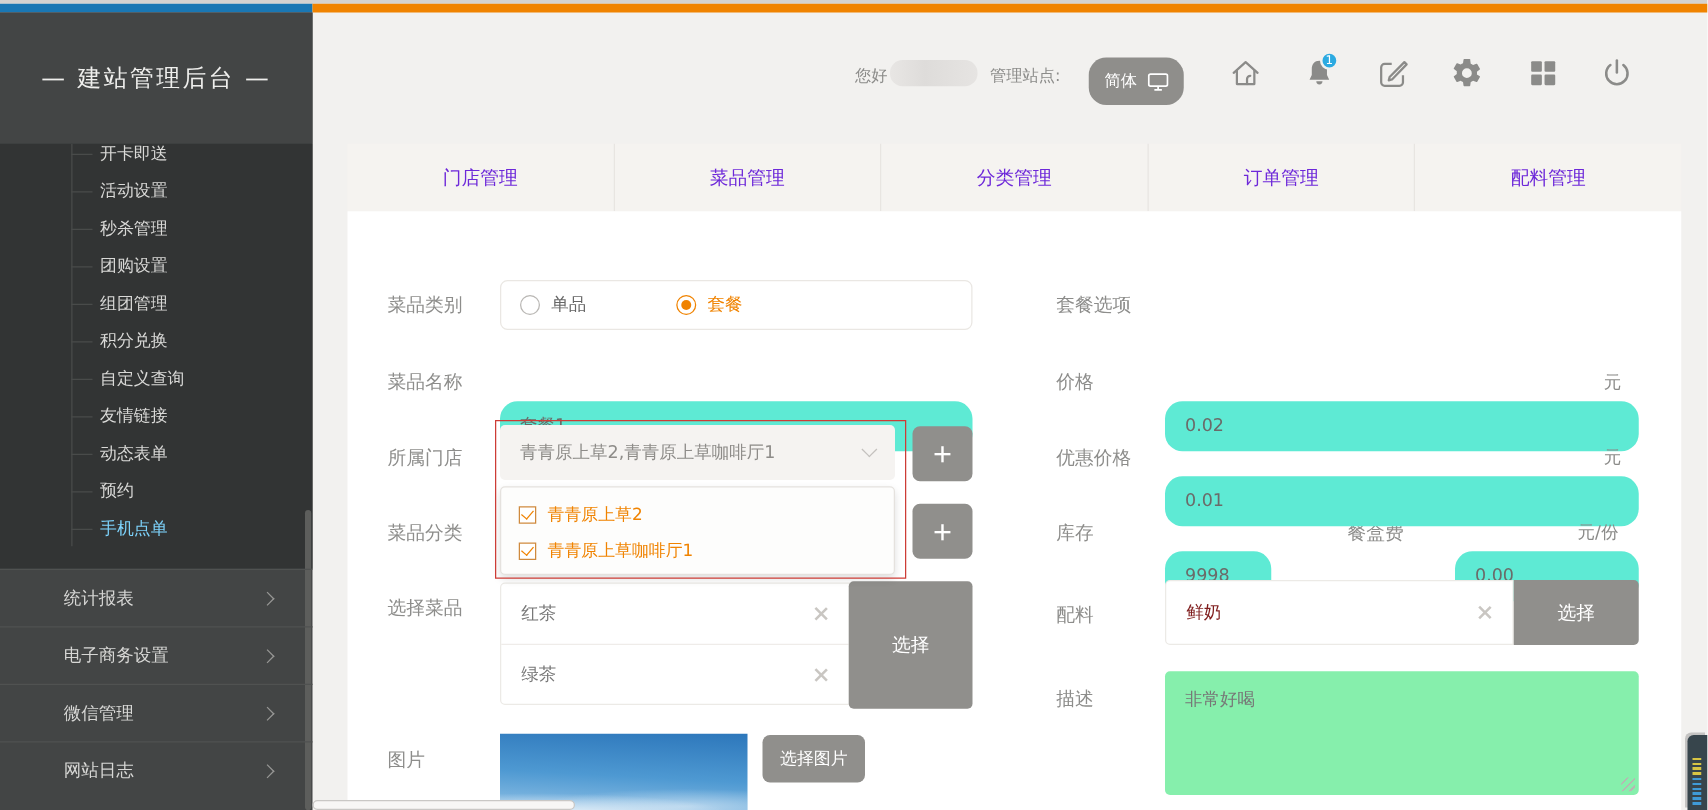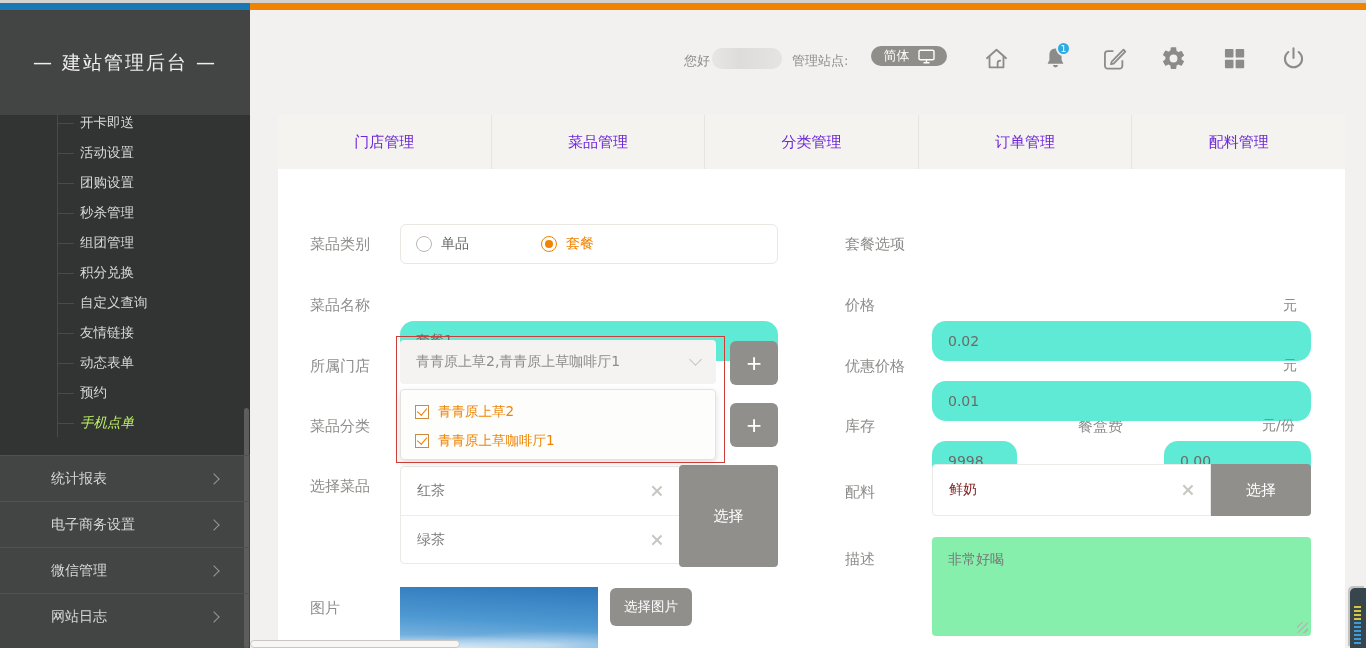--- a/index.html
+++ b/index.html
@@ -16,38 +16,38 @@
   .sidebar { position:absolute; left:0; top:10px; width:250px; height:638px; background:#434545; }
   .sb-title { height:105px; display:flex; align-items:center; justify-content:center;
               color:#efefed; font-size:19px; letter-spacing:2px; background:#434545; }
   .sb-submenu { position:relative; height:340px; background:#323434; overflow:hidden; }
   .sb-tree-line { position:absolute; left:57px; top:0; width:1px; height:322px; background:#494b4a; }
   .sb-sub-list { margin-top:-7px; }
   .sb-sub-item { position:relative; height:30px; display:flex; align-items:center;
                  color:#d9d9d7; font-size:13.5px; cursor:pointer; }
   .sb-sub-item .branch { position:absolute; left:57px; top:50%; width:17px; height:1px; background:#494b4a; }
   .sb-sub-item span.txt { margin-left:80px; }
-  .sb-sub-item.active span.txt { color:#bef264;font-style:italic; }
+  .sb-sub-item.active span.txt { color:#7dd3fc; }
   .sb-scroll-thumb { position:absolute; left:244px; top:398px; width:5px; height:240px;
                      background:#5d5e5c; border-radius:3px; }
   .sb-sections { position:absolute; left:0; top:445px; width:250px; }
   .sb-section { position:relative; height:46px; border-top:1px solid #505251;
                 display:flex; align-items:center; color:#d7d7d5; font-size:14px; cursor:pointer; }
   .sb-section span.txt { margin-left:51px; }
   .chev-right { position:absolute; right:32px; top:50%; width:8px; height:8px;
                 border-top:1.6px solid #97979​5; border-top:1.6px solid #979795;
                 border-right:1.6px solid #979795; transform:translateY(-50%) rotate(45deg); }
 
   
   .hdr-text { position:absolute; font-size:13px; color:#8c8c8a; top:52px; }
   .greeting { left:684px; }
   .redacted { position:absolute; left:712px; top:48px; width:70px; height:21px; border-radius:10px;
               background:linear-gradient(90deg,#e8e6e4,#dedcda 40%,#e6e4e2); }
   .site-label { left:792px; }
-  .lang-pill { position:absolute; left:871px; top:46px; width:76px; height:20px; border-radius:14px;
+  .lang-pill { position:absolute; left:871px; top:46px; width:76px; height:38px; border-radius:14px;
                background:#8f8e8b; color:#fff; font-size:13px; display:flex; align-items:center;
                justify-content:center; gap:8px; cursor:pointer; }
   .hicon { position:absolute; top:45px; width:27px; height:27px; cursor:pointer; }
   .hicon svg { width:100%; height:100%; }
   .badge { position:absolute; left:1056px; top:41px; min-width:15px; height:15px; border-radius:8px;
            background:#2caae1; border:2px solid #f2f1ef; color:#fff; font-size:9.5px;
            display:flex; align-items:center; justify-content:center; }
 
   
   .tabbar { position:absolute; left:278px; top:115px; width:1067px; height:54px;
@@ -164,25 +164,25 @@
         <div class="sb-sub-item">
             <i class="branch"></i>
             <span class="txt">开卡即送</span>
           </div>
         <div class="sb-sub-item">
             <i class="branch"></i>
             <span class="txt">活动设置</span>
           </div>
         <div class="sb-sub-item">
             <i class="branch"></i>
+            <span class="txt">秒杀管理</span>
+          </div>
+        <div class="sb-sub-item">
+            <i class="branch"></i>
             <span class="txt">团购设置</span>
-          </div>
-        <div class="sb-sub-item">
-            <i class="branch"></i>
-            <span class="txt">秒杀管理</span>
           </div>
         <div class="sb-sub-item">
             <i class="branch"></i>
             <span class="txt">组团管理</span>
           </div>
         <div class="sb-sub-item">
             <i class="branch"></i>
             <span class="txt">积分兑换</span>
           </div>
         <div class="sb-sub-item">

